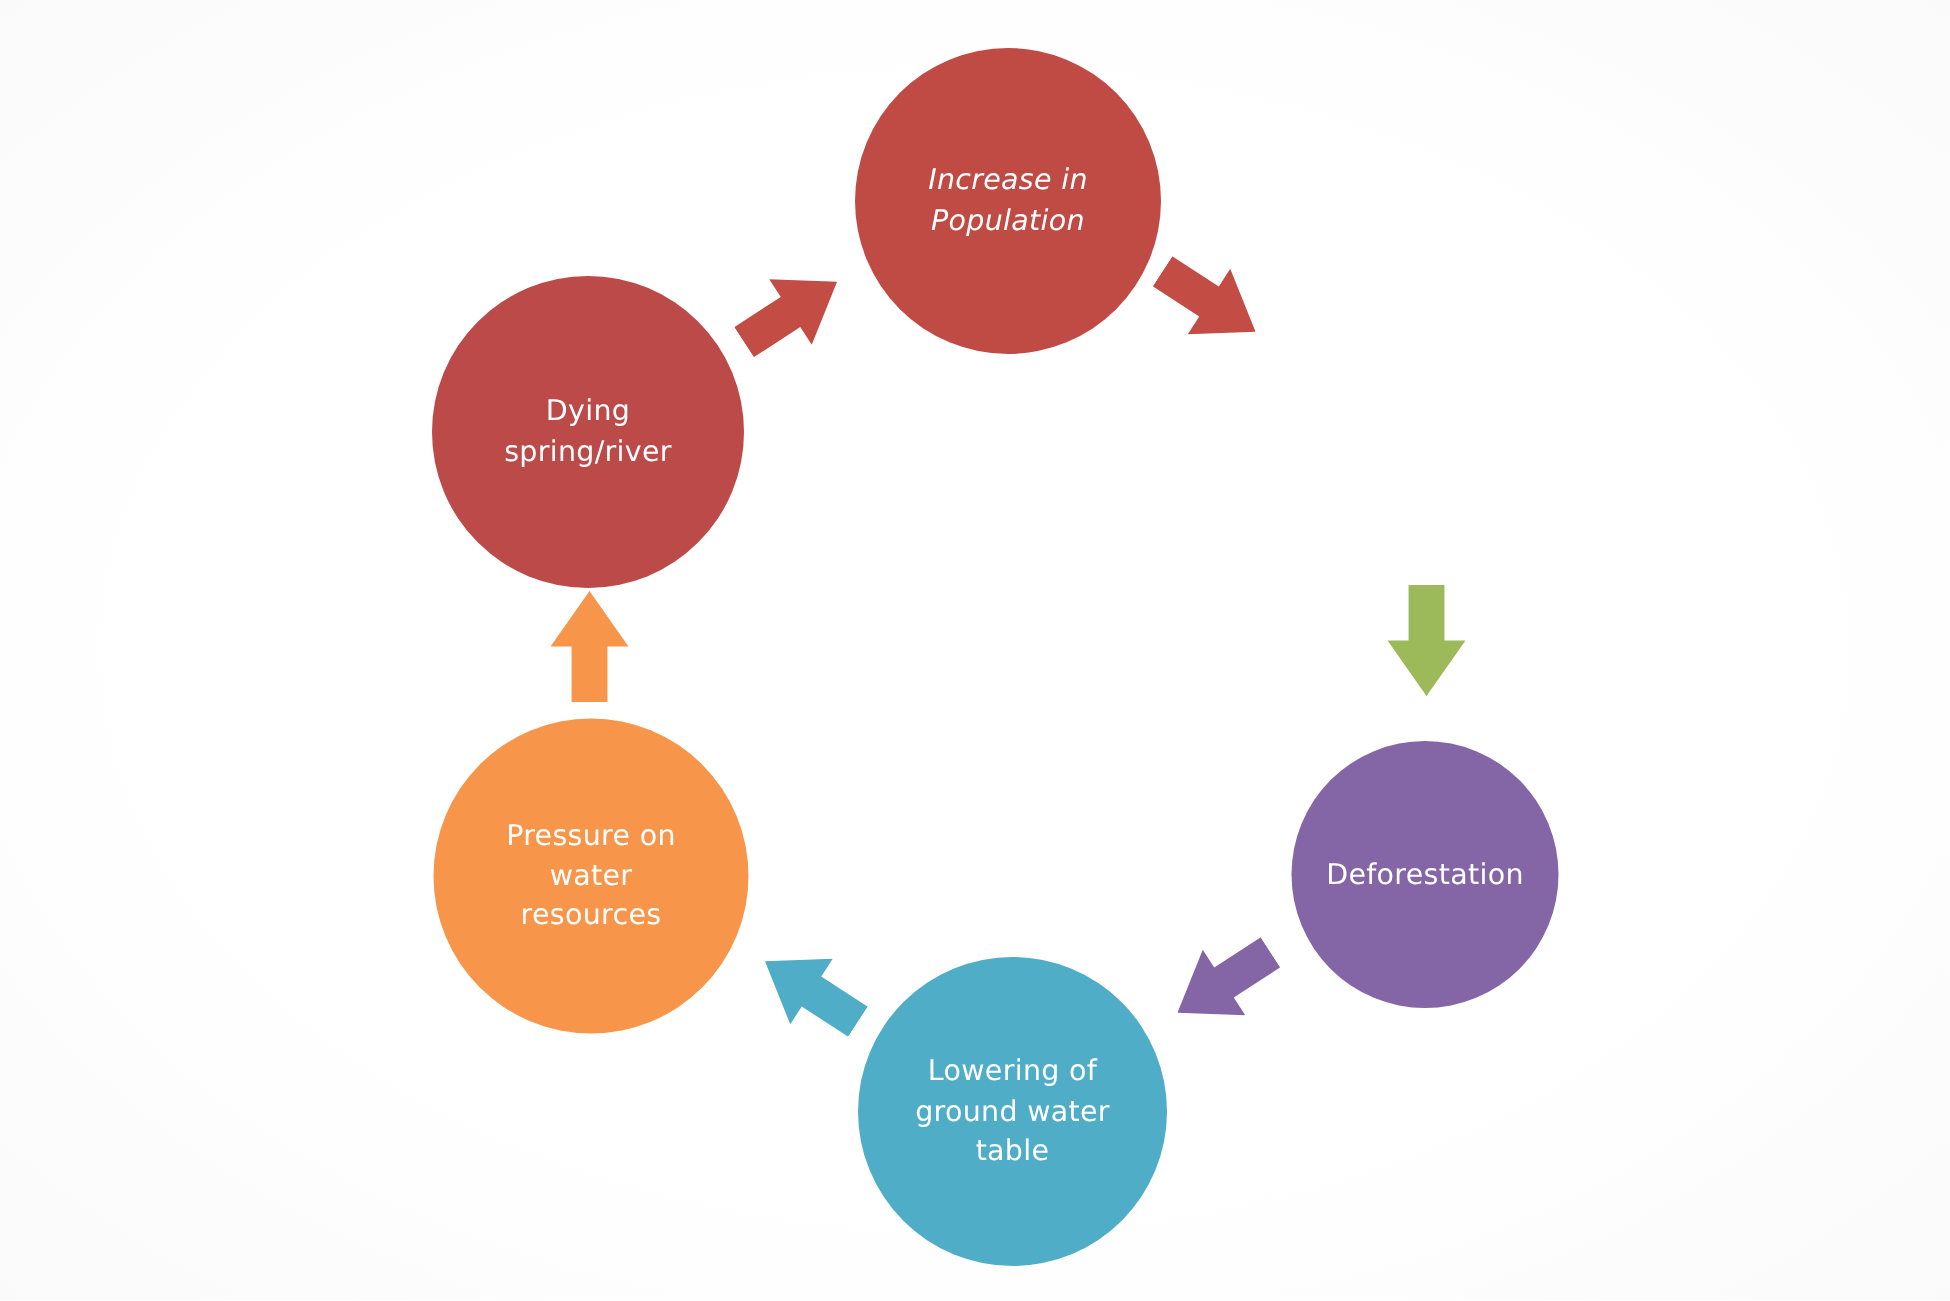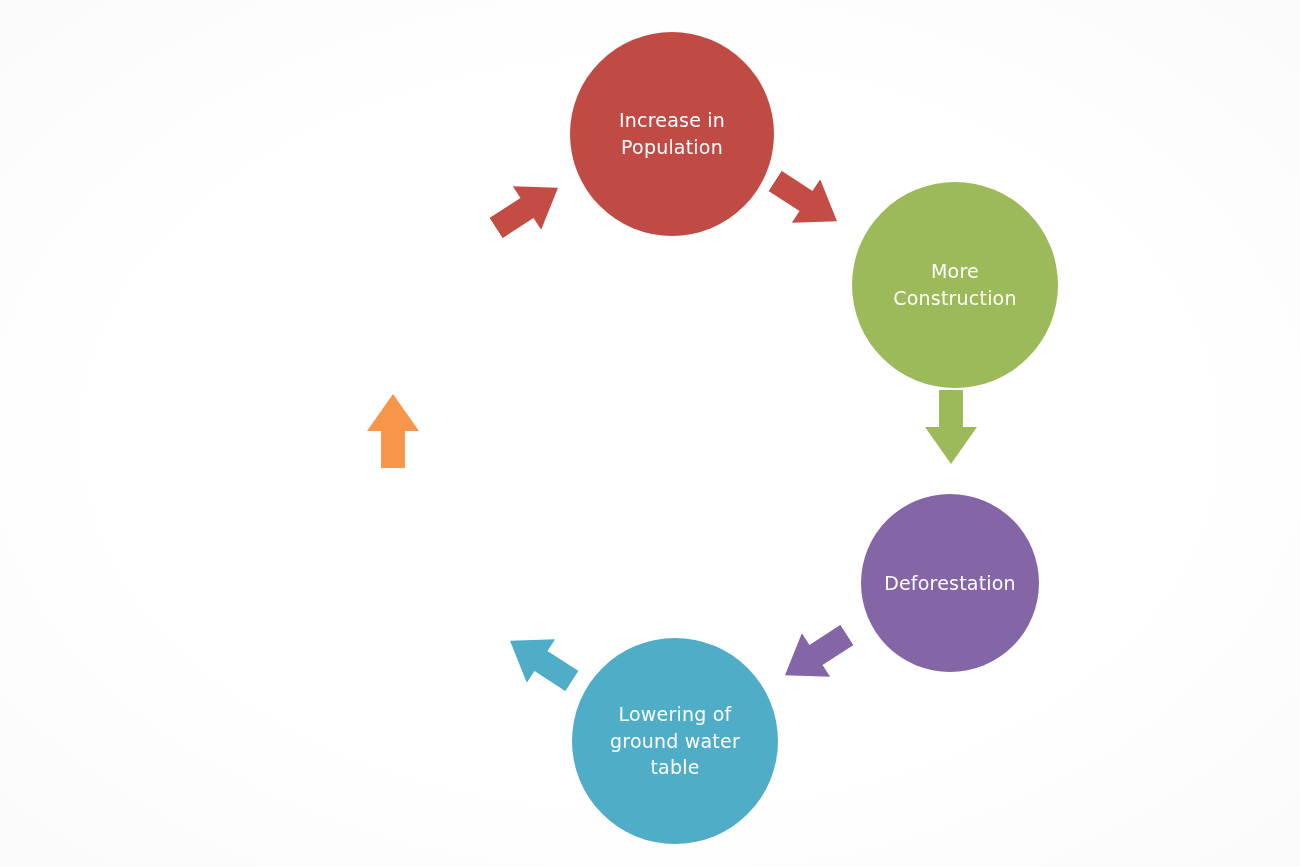--- a/index.html
+++ b/index.html
@@ -50,33 +50,36 @@
   .a2 { left: 914px; top: 401px; transform: rotate(90deg); }   
   .a3 { left: 779px; top: 629px; transform: rotate(147deg); }  
   .a4 { left: 504px; top: 635px; transform: rotate(213deg); }  
   .a5 { left: 356px; top: 405px; transform: rotate(270deg); }  
 </style>
 </head>
 <body>
 
 <div class="canvas">
 
-  <div class="node n0" style="background: rgb(192, 75, 69);">Increase in
+  <div class="node n0" style="background: rgb(192, 75, 69); font-style: italic;">Increase in
 Population</div>
 
-  <div class="node n1" style="background: rgb(156, 186, 89);">More
-Construction</div>
 
   <div class="node n3" style="background: rgb(79, 173, 200);">Lowering of
 ground water
 table</div>
 
   <div class="node n2" style="background: rgb(132, 101, 165);">Deforestation</div>
 
+  <div class="node n4" style="background: rgb(247, 150, 74);">Pressure on
+water
+resources</div>
 
+  <div class="node n5" style="background: rgb(187, 74, 72);">Dying
+spring/river</div>
 
   <div class="arrow a0" style="background: rgb(195, 76, 69);"></div>
 
   <div class="arrow a1" style="background: rgb(195, 76, 69);"></div>
 
   <div class="arrow a2" style="background: rgb(156, 186, 89);"></div>
 
   <div class="arrow a3" style="background: rgb(132, 101, 165);"></div>
 
   <div class="arrow a4" style="background: rgb(79, 173, 200);"></div>

